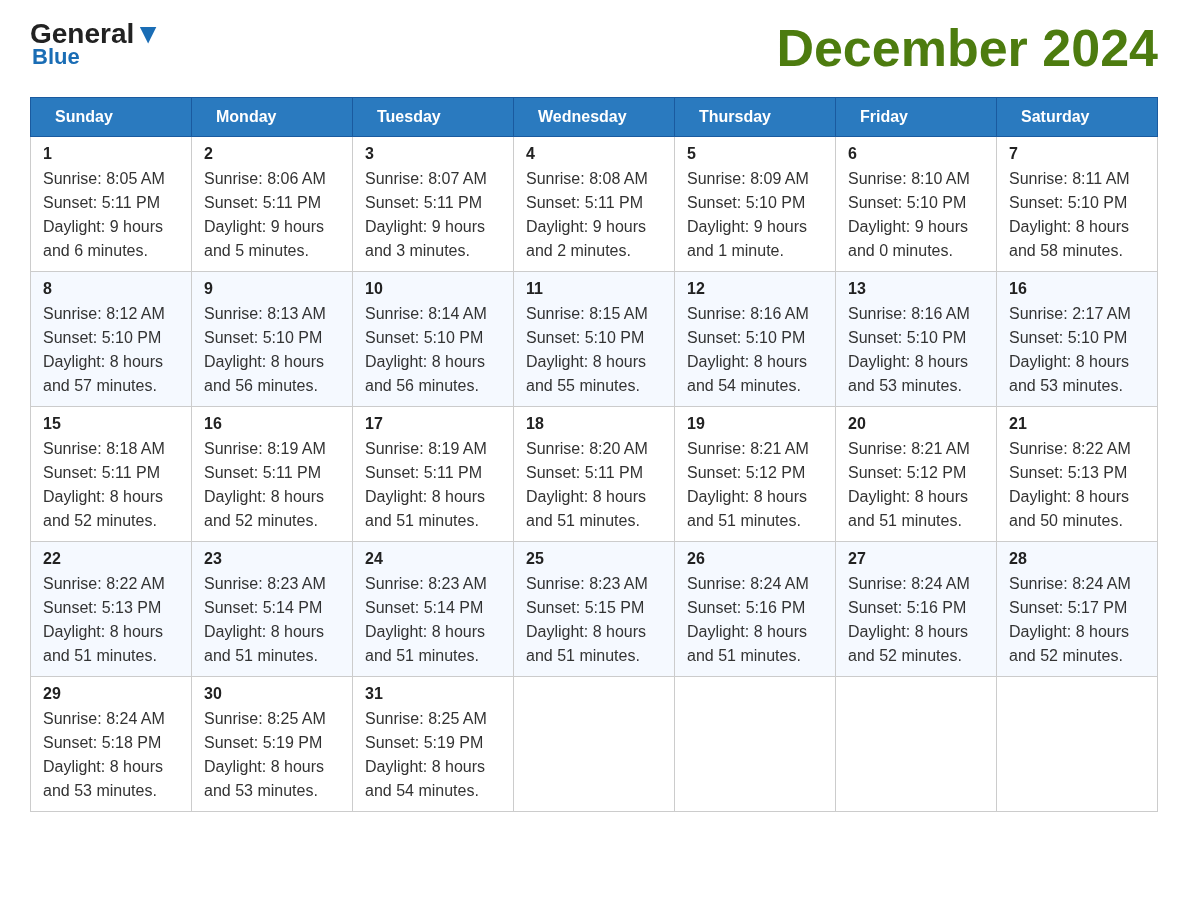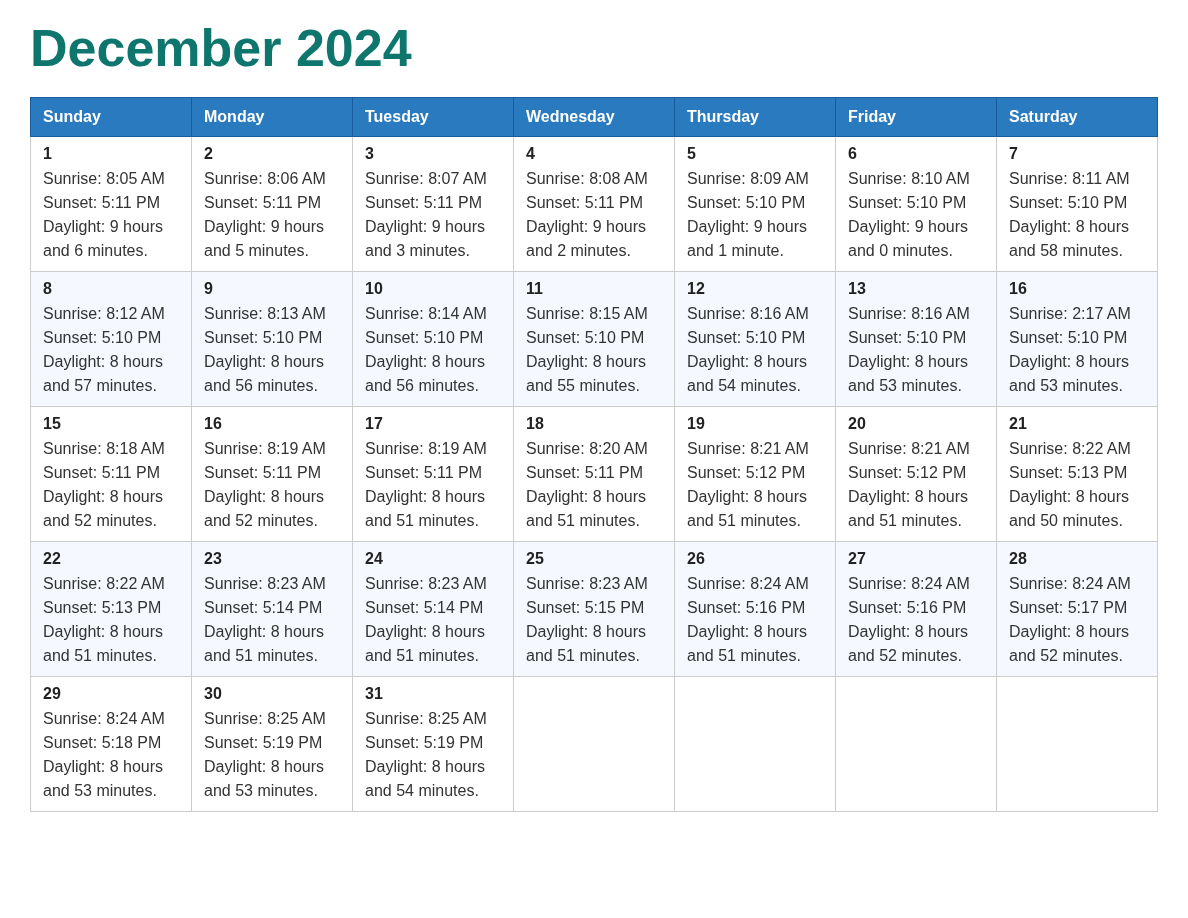--- a/index.html
+++ b/index.html
@@ -36,39 +36,39 @@
       color: #1a6db5;
       margin-top: -4px;
       margin-left: 2px;
     }
     .title-section {
       text-align: right;
     }
     .calendar-title {
       font-size: 52px;
       font-weight: bold;
-      color: #0f766e;
+      color: #4d7c0f;
       line-height: 1.1;
     }
     .calendar-subtitle {
       font-size: 22px;
       color: #444;
       margin-top: 4px;
     }
     .calendar-table {
       width: 100%;
       border-collapse: collapse;
       margin-top: 10px;
     }
     .calendar-table th {
       background-color: #2a7abf;
       color: #fff;
       font-size: 16px;
       font-weight: bold;
-      padding: 10px 12px;
+      padding: 10px 24px;
       text-align: left;
       border: 1px solid #1a5a9f;
     }
     .calendar-table td {
       vertical-align: top;
       padding: 8px 12px;
       border: 1px solid #ccc;
       font-size: 13px;
       color: #333;
       width: calc(100% / 7);
@@ -93,20 +93,26 @@
       color: #333;
     }
     .empty-cell {
       background-color: #fff !important;
     }
   </style>
 </head>
 <body>
 
 <div class="header">
+  <div class="logo">
+    <div>
+      <span class="logo-general">General<span>▼</span></span>
+    </div>
+    <div class="logo-blue">Blue</div>
+  </div>
   <div class="title-section">
     <div class="calendar-title">December 2024</div>
   </div>
 </div>
 
 <table class="calendar-table">
   <thead>
     <tr>
     <th>Sunday</th>
         <th>Monday</th>

